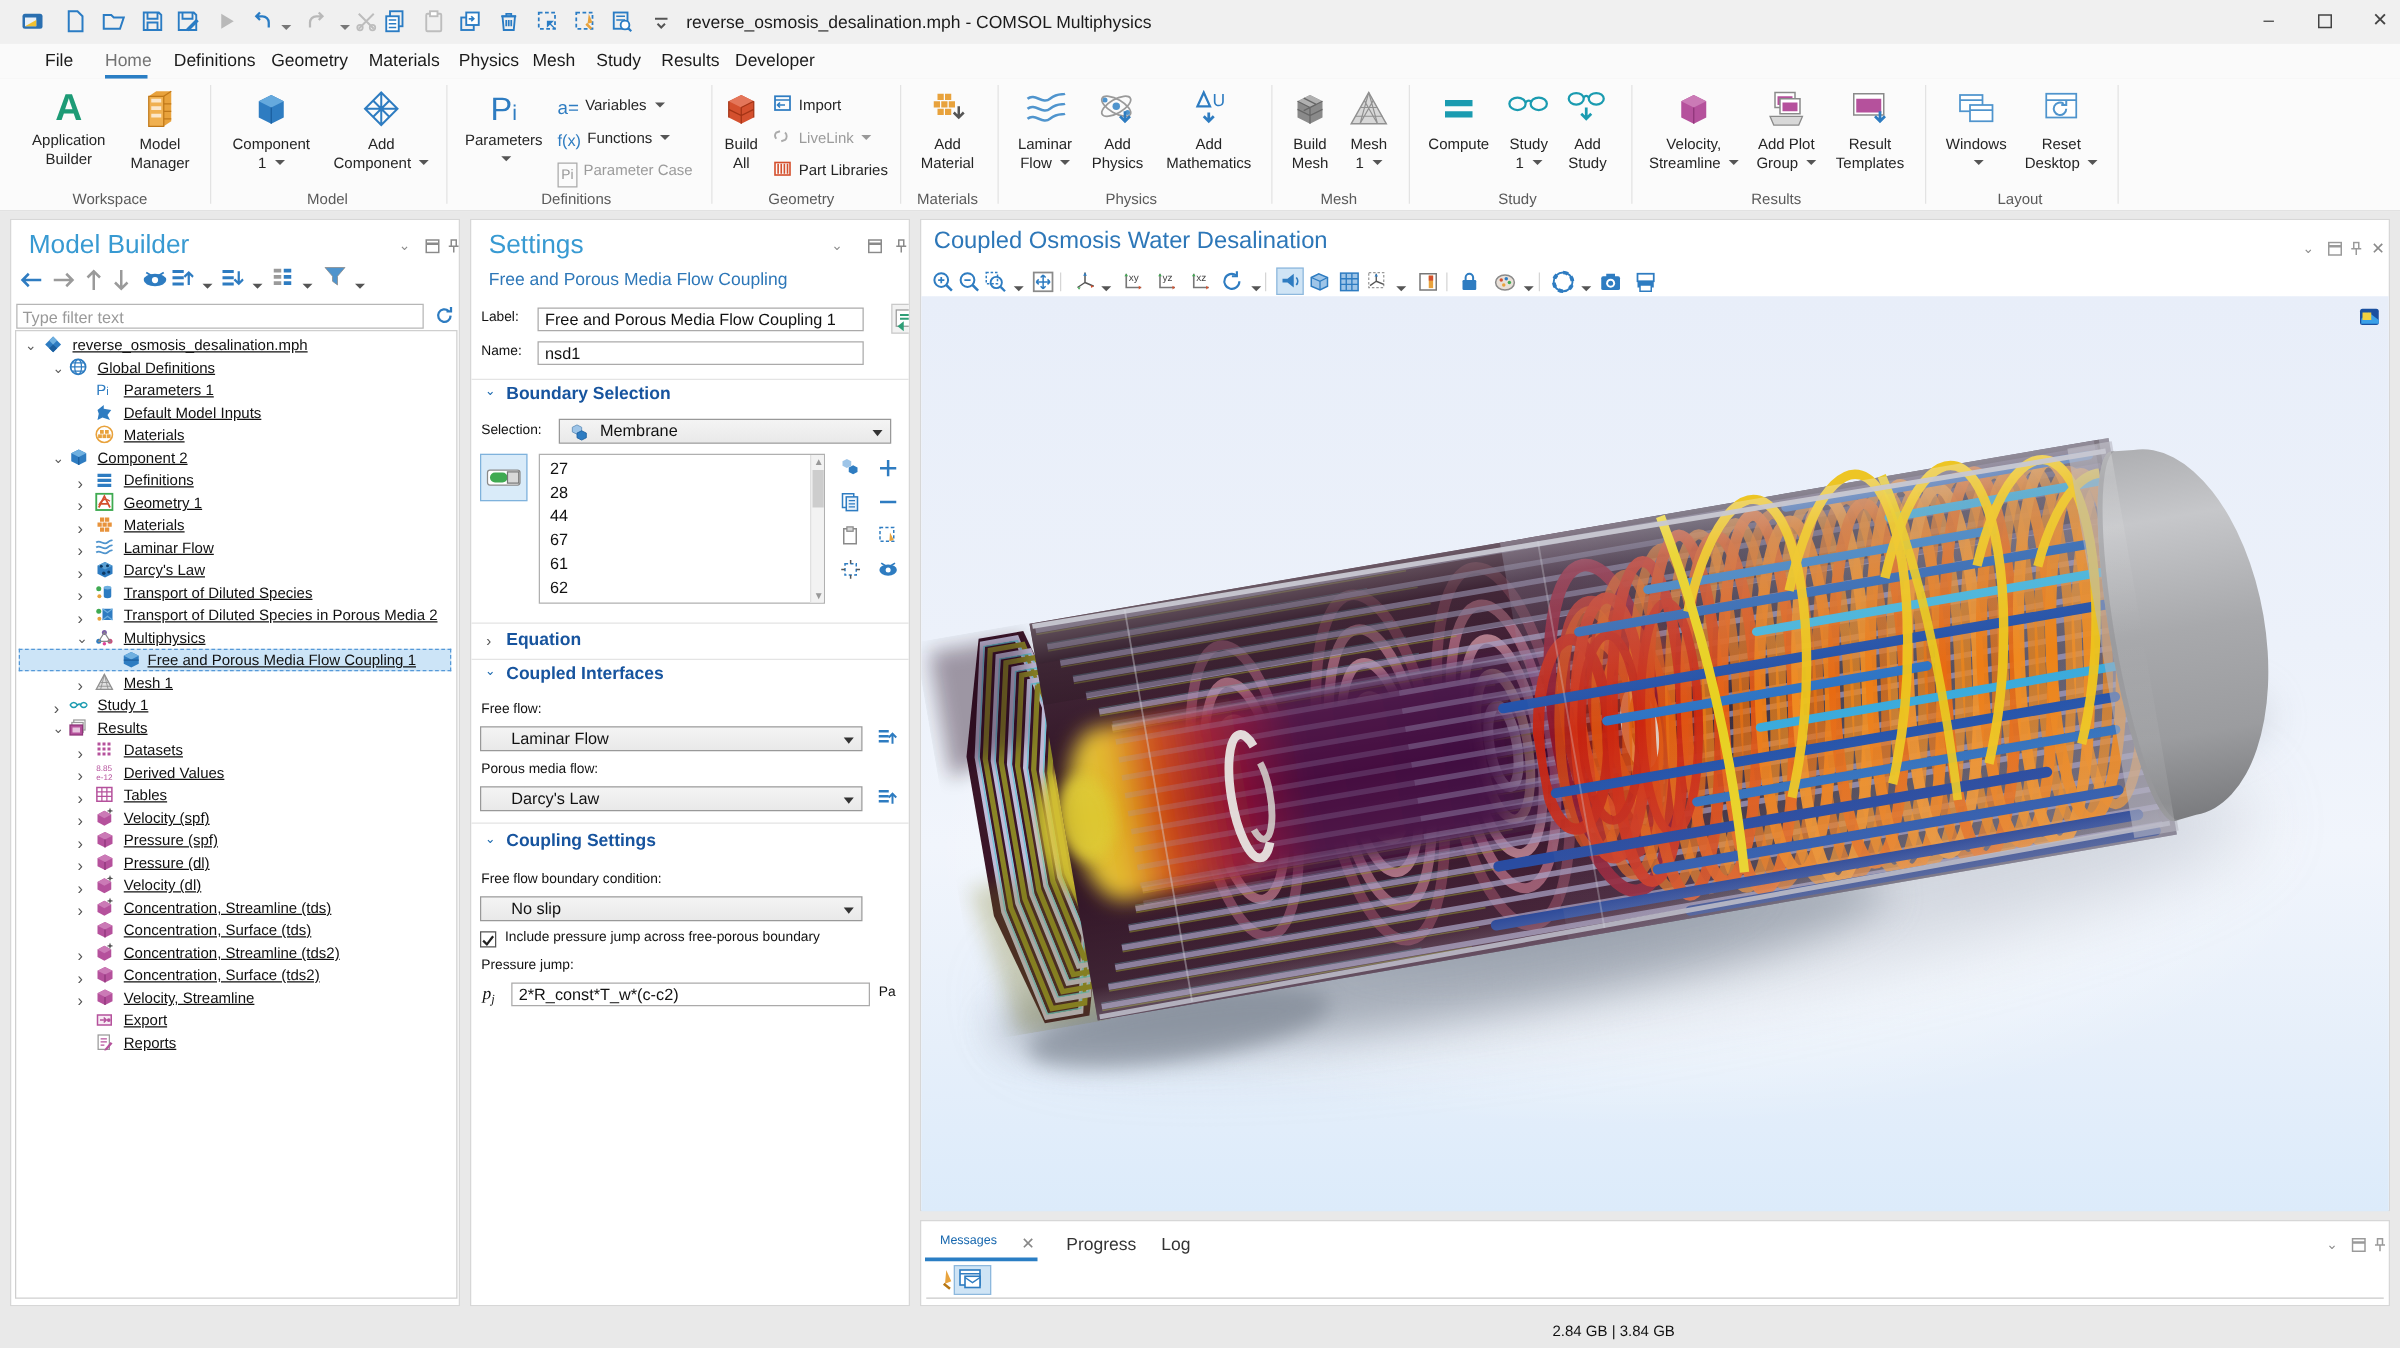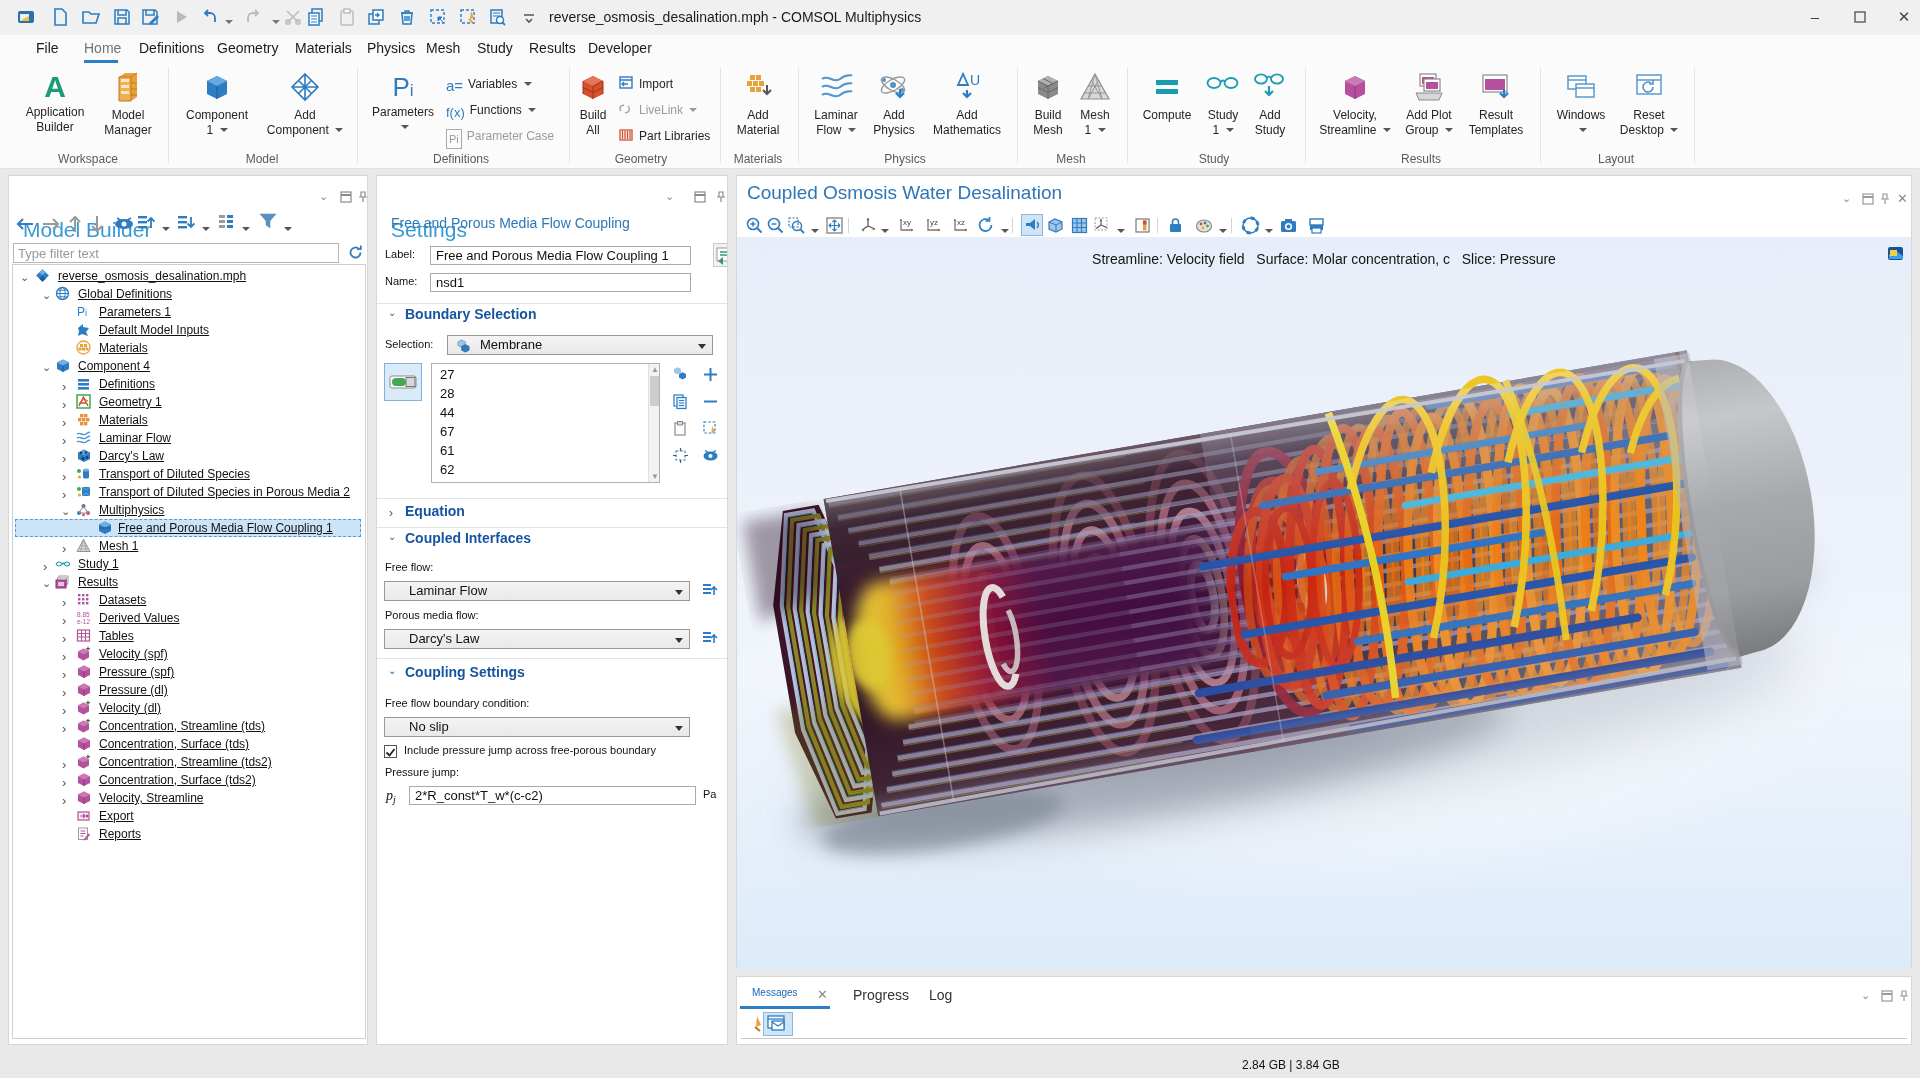--- a/index.html
+++ b/index.html
@@ -26,21 +26,21 @@
 .bigbtn { position:absolute; top:8px; text-align:center; font-size:12px; color:#252525; }
 .bigbtn .bicon { display:inline-block; }
 .bigbtn .blbl { line-height:15px; margin-top:2px; }
 .smbtn { position:absolute; font-size:12px; color:#252525; height:18px; line-height:18px; white-space:nowrap; }
 .smbtn .sicon { display:inline-block; vertical-align:-3px; margin-right:5px; }
 .caret { display:inline-block; width:0; height:0; border-left:4px solid transparent; border-right:4px solid transparent; border-top:4px solid #555; vertical-align:2px; margin-left:3px; }
 .dis { color:#9b9b9b; }
 
 
 .panel { position:absolute; background:#ffffff; border:1px solid #d7d7d7; overflow:hidden; }
-.phead { position:absolute; left:14px; top:8px; font-size:21px; color:#389ad2;margin-top:34px; }
+.phead { position:absolute; left:14px; top:8px; font-size:21px; color:#389ad2; }
 .pctl { position:absolute; top:12px; color:#8a8a8a; }
 
 
 .trow { position:absolute; height:18px; line-height:18px; font-size:12px; color:#111; white-space:nowrap; }
 .trow .exp { position:absolute; top:5px; color:#444; font-size:9px; }
 .ticn { position:absolute; top:1px; width:15px; height:15px; }
 .tlbl { position:absolute; top:0;text-decoration:underline; }
 
 
 .slabel { position:absolute; font-size:11px; color:#111; }
@@ -479,21 +479,21 @@
         </svg>
         <div class="tlbl" style="left:86px">Materials</div>
       </div>
 <div class="trow" style="left:0;top:92px;width:352px">
         <div class="exp" style="left:29px;top:1px;font-size:11px;color:#555">⌄</div>
         <svg class="ticn" style="left:42px" viewBox="0 0 15 15">
           <path d="M2 4.5 L8 1.5 14 4.5 V11 L8 14 2 11 Z" fill="#2e7cc1"></path>
           <path d="M2 4.5 L8 7.5 14 4.5 8 1.5 Z" fill="#6fb0e0"></path>
           <path d="M8 7.5 V14" stroke="#1b5e9e"></path>
         </svg>
-        <div class="tlbl" style="left:65px">Component 4</div>
+        <div class="tlbl" style="left:65px">Component 2</div>
       </div>
 <div class="trow" style="left:0;top:110px;width:352px">
         <div class="exp" style="left:49px;top:3px;font-size:13px;color:#555">›</div>
         <svg class="ticn" style="left:63px" viewBox="0 0 15 15">
           <rect x="2" y="3" width="11" height="2.6" fill="#2e7cc1"></rect>
           <rect x="2" y="7" width="11" height="2.6" fill="#2e7cc1"></rect>
           <rect x="2" y="11" width="11" height="2.6" fill="#2e7cc1"></rect>
         </svg>
         <div class="tlbl" style="left:86px">Definitions</div>
       </div>
@@ -968,21 +968,20 @@
         <circle cx="9.5" cy="10.5" r="3.6" fill="#fff"></circle>
         <circle cx="9.5" cy="10.5" r="2" fill="#2e7cc1"></circle>
       </svg>
 <svg class="abs" style="left:570px;top:40px" width="19" height="19" viewBox="0 0 19 19">
         <rect x="3" y="3" width="13" height="6" fill="none" stroke="#2e7cc1" stroke-width="1.4"></rect>
         <rect x="3" y="9" width="13" height="5" fill="#2e7cc1"></rect>
         <rect x="5" y="12" width="9" height="5" fill="#fff" stroke="#2e7cc1" stroke-width="1.2"></rect>
       </svg>
     </div>
   <div id="gcap">
-    <div id="capline">Streamline: Velocity field&nbsp;&nbsp;&nbsp;Surface: Molar concentration, c&nbsp;&nbsp;&nbsp;Slice: Pressure</div>
     <svg class="abs" style="left:1150px;top:9px" width="17" height="16" viewBox="0 0 17 16">
         <rect x="1" y="1" width="15" height="13" rx="2" fill="#1a50a0"></rect>
         <path d="M2 9 l6 -5 8 6 v3 h-14 z" fill="#3aa0e8"></path>
         <rect x="3" y="4" width="7" height="6" fill="#f0d040"></rect>
       </svg>
     <div id="plotwrap">
         <svg id="plotsvg" width="1174" height="732" viewBox="0 0 1174 732" style="position:absolute;left:0;top:0">
 <defs>
 <filter id="blur5" x="-50%" y="-50%" width="200%" height="200%">
               <feGaussianBlur stdDeviation="5"></feGaussianBlur>

